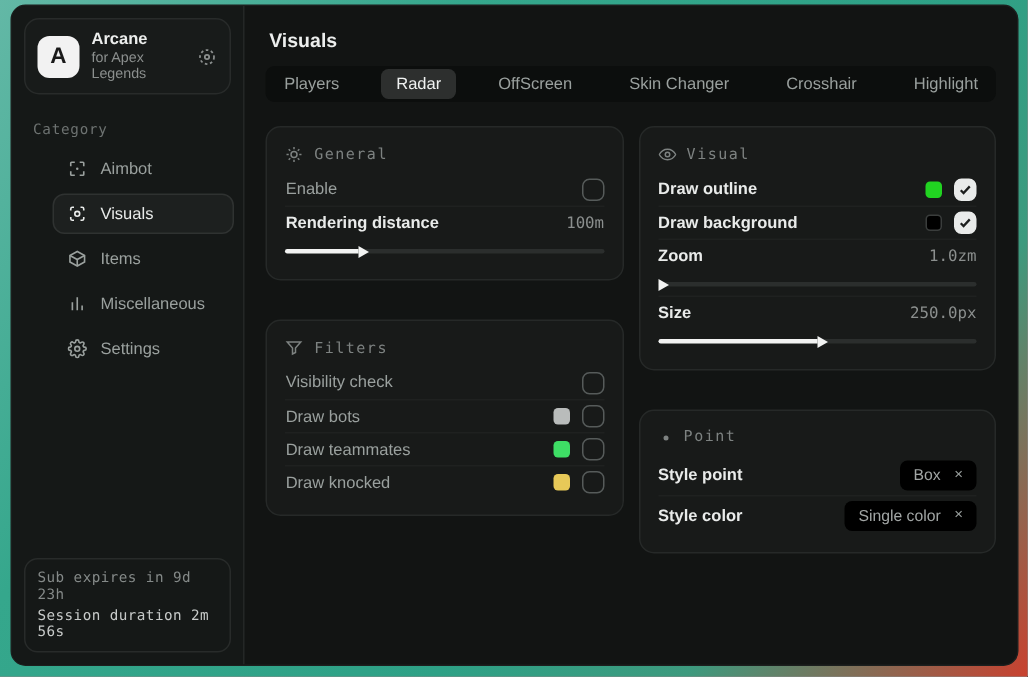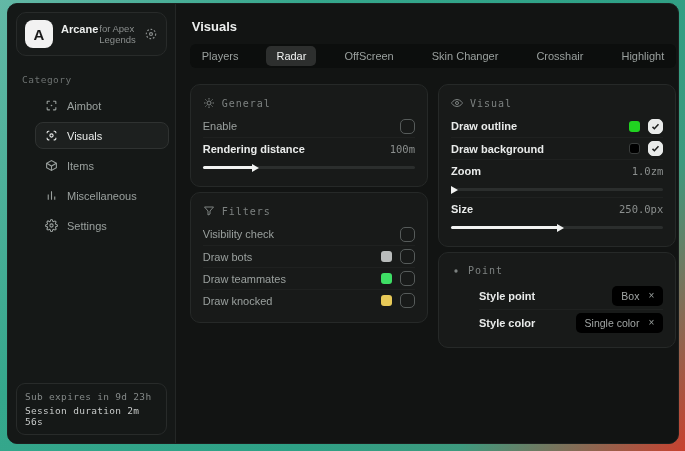--- a/index.html
+++ b/index.html
@@ -21,21 +21,21 @@
     display:flex; flex-direction:column;
   }
   .side-header {
     margin:8px; padding:7px 8px; border:1px solid #282b2a; border-radius:10px;
     display:flex; align-items:center; gap:8px; background:#181b1a;
   }
   .logo {
     width:28px; height:28px; background:#f2f2f2; color:#1a1a1a; border-radius:8px;
     display:flex; align-items:center; justify-content:center; font-weight:bold; font-size:15px;
   }
-  .app-titles { display:flex; flex-direction:row; gap:1px; flex:1; }
+  .app-titles { display:flex; flex-direction:column; gap:1px; flex:1; }
   .app-title { color:#eceeed; font-size:11px; font-weight:bold; }
   .app-subtitle { color:#8b8f8e; font-size:9.5px; }
   .side-gear { color:#8b8f8e; display:flex; }
   .category {
     color:#6d7271; font-size:9.5px; margin:10px 14px 7px;
     font-family:"DejaVu Sans Mono", monospace; letter-spacing:.5px;
   }
   .nav { display:flex; flex-direction:column; gap:3px;padding-left:21px; }
   .nav-item {
     display:flex; align-items:center; gap:9px; color:#9aa09e; font-size:11px;
@@ -59,21 +59,21 @@
   .tabbar {
     margin:0 14px; align-self:flex-start; display:inline-flex; gap:18px;
     background:#0c0e0d; border-radius:6px; padding:2px;
   }
   .tab {
     color:#9aa09e; font-size:11px; padding:4px 10px; border-radius:5px; cursor:pointer;
     white-space:nowrap;
   }
   .tab.active { background:#2d2f2e; color:#f0f2f1; }
   .content { display:flex; gap:10px; padding:16px 14px; align-items:flex-start; }
-  .col { display:flex; flex-direction:column; gap:5px; flex:1; }
+  .col { display:flex; flex-direction:column; gap:26px; flex:1; }
   .card {
     background:#181a19; border:1px solid #262928; border-radius:10px;
     padding:9px 12px 11px;
   }
   .card-header {
     display:flex; align-items:center; gap:7px; color:#7d8281; font-size:10px;
     font-family:"DejaVu Sans Mono", monospace; letter-spacing:1px; padding:3px 0 6px;
   }
   .row {
     display:flex; align-items:center; min-height:22px; gap:8px;
@@ -102,21 +102,21 @@
     width:0; height:0; flex:none;
     border-top:4px solid transparent; border-bottom:4px solid transparent;
     border-left:7px solid #f2f3f2;
   }
   .select {
     display:flex; align-items:center; gap:9px; background:#000000; border-radius:5px;
     padding:4px 9px; cursor:pointer;
   }
   .select .sel-value { color:#a2a6a5; font-size:10.5px; }
   .select .sel-x { color:#9aa09e; font-size:10px; line-height:1; }
-  .point-row { min-height:27px;margin-left:28px; }
+  .point-row { min-height:27px; }
   svg { display:block; }
 </style>
 </head>
 <body>
 
 <div class="window">
 
   <div class="sidebar">
 
     <div class="side-header">

